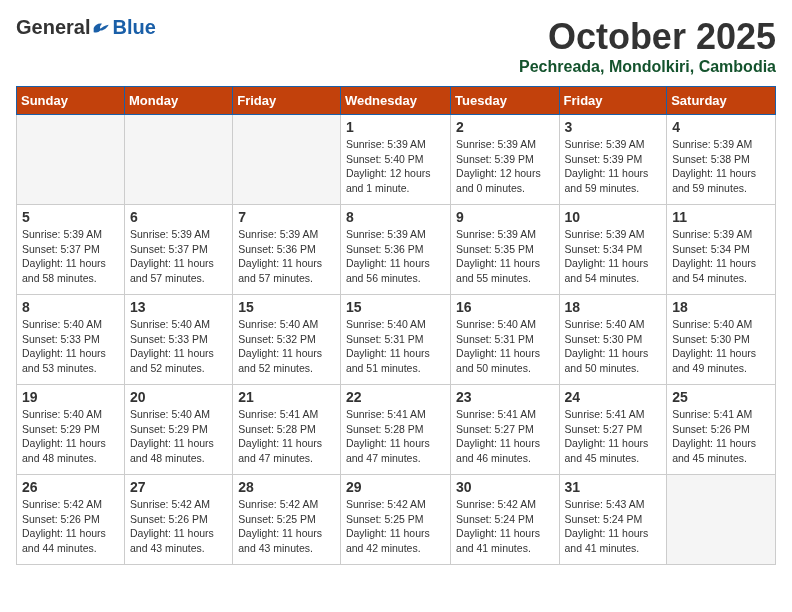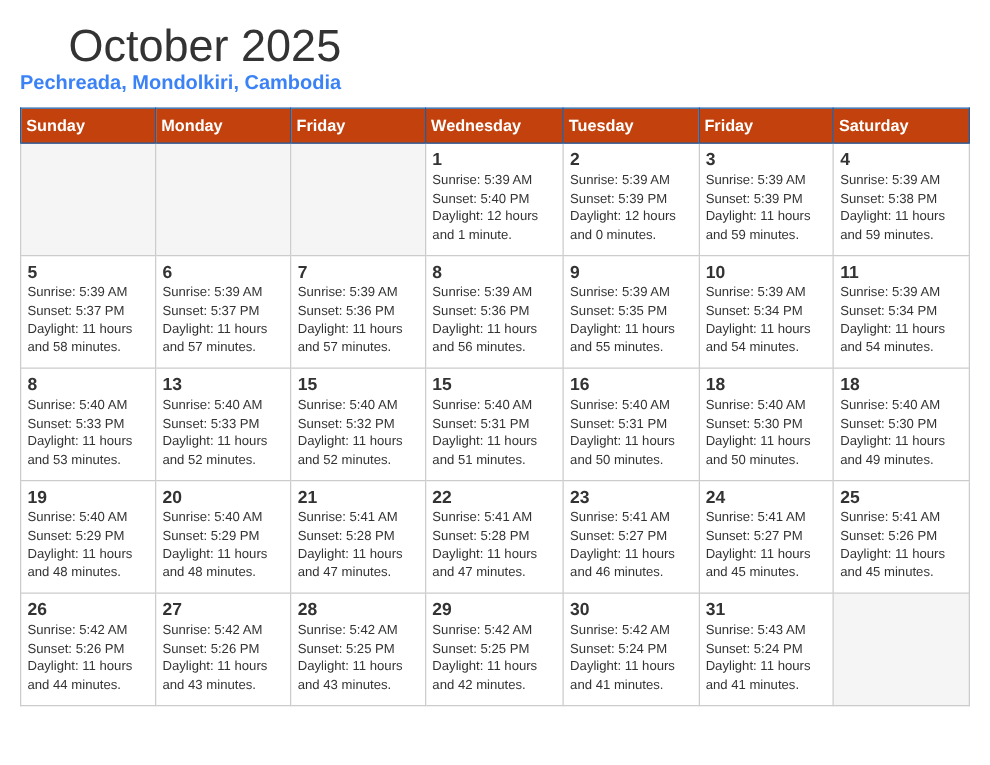--- a/index.html
+++ b/index.html
@@ -34,25 +34,25 @@
       width: 20px;
       height: 16px;
       margin-left: 2px;
     }
     .title-section {
       text-align: right;
     }
     .month-title {
       font-size: 36px;
       color: #333;
-      font-weight: normal;
+      font-weight: bold;
     }
     .location {
       font-size: 16px;
-      color: #3b82f6;
+      color: #14532d;
       font-weight: bold;
     }
     .calendar {
       width: 100%;
       border-collapse: collapse;
       border: 1px solid #ccc;
     }
     .calendar th {
       background: #c2410c;
       color: #fff;
@@ -86,20 +86,29 @@
       color: #333;
     }
     tr.week-row td {
       height: 90px;
     }
   </style>
 </head>
 <body>
 
 <div class="header">
+  <div class="logo">
+    <div class="logo-text">
+      <span class="logo-general">General</span>
+      <svg class="logo-bird" viewBox="0 0 24 18" xmlns="http://www.w3.org/2000/svg">
+        <path d="M2,9 C4,5 8,3 12,4 C10,6 9,8 10,10 C12,8 15,6 20,5 C18,9 14,12 10,12 C8,14 6,15 2,14 Z" fill="#1a5fa8"></path>
+      </svg>
+      <span class="logo-blue">Blue</span>
+    </div>
+  </div>
   <div class="title-section">
     <div class="month-title">October 2025</div>
     <div class="location">Pechreada, Mondolkiri, Cambodia</div>
   </div>
 </div>
 
 <table class="calendar">
   <thead>
     <tr>
     <th>Sunday</th>

